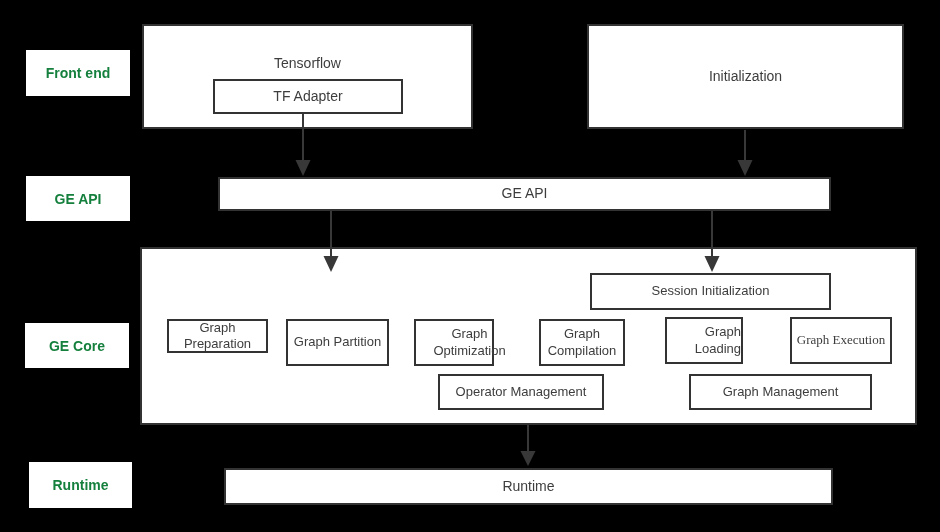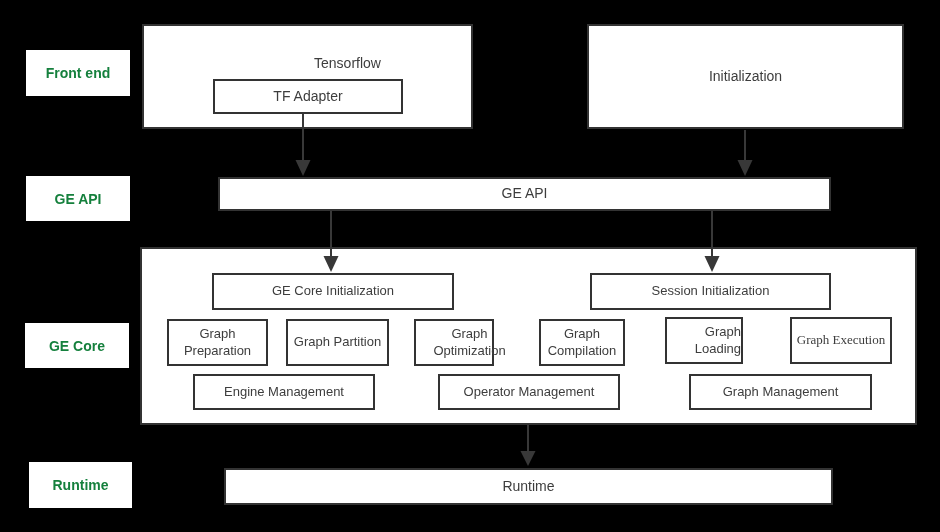--- a/index.html
+++ b/index.html
@@ -43,21 +43,20 @@
     justify-content: center;
     text-align: center;
     font-size: 14px;
     font-weight: bold;
   }
   .floating-title {
     position: absolute;
     color: #3d3d3d;
     text-align: center;
     font-size: 14px;
-    margin-left: 40px;
   }
   .fs14 { font-size: 14px; }
   .fs13 { font-size: 13px; }
   svg.arrow-layer {
     position: absolute;
     left: 0; top: 0;
     width: 940px; height: 532px;
     z-index: 5;
     pointer-events: none;
   }
@@ -75,32 +74,30 @@
   <div class="container-box" style="left:142px; top:24px; width:331px; height:105px;"></div>
   <div class="floating-title" style="left:144px; top:55px; width:327px; height:18px;">Tensorflow</div>
   <div class="box fs14" style="left:213px; top:79px; width:190px; height:35px;">TF Adapter</div>
 
   <div class="box fs14" style="left:587px; top:24px; width:317px; height:105px;">Initialization</div>
 
   <div class="box fs14" style="left:218px; top:177px; width:613px; height:34px;">GE API</div>
 
   <div class="container-box" style="left:140px; top:247px; width:777px; height:178px;"></div>
 
-  <div class="box fs13" style="left:212px; top:273px; width:242px; height:37px;">GE Core Initialization</div>
   <div class="box fs13" style="left:590px; top:273px; width:241px; height:37px;">Session Initialization</div>
 
-  <div class="box fs13" style="left:167px; top:319px; width:101px; height:47px;">Graph Preparation</div>
+  <div class="box fs13" style="left:167px; top:319px; width:101px; height:34px;">Graph Preparation</div>
   <div class="box fs13" style="left:286px; top:319px; width:103px; height:47px;">Graph Partition</div>
   <div class="box fs13" style="left:414px; top:319px; width:80px; height:47px;padding-left:31px;">Graph Optimization</div>
   <div class="box fs13" style="left:539px; top:319px; width:86px; height:47px;">Graph Compilation</div>
   <div class="box fs13" style="left:665px; top:317px; width:78px; height:47px;text-align:right;">Graph Loading</div>
   <div class="box fs13" style="left:790px; top:317px; width:102px; height:47px;font-family:Liberation Serif, serif;">Graph Execution</div>
 
-  <div class="box fs13" style="left:193px; top:374px; width:182px; height:36px;">Engine Management</div>
-  <div class="box fs13" style="left:438px; top:374px; width:182px; height:36px;">Operator Management</div>
+  <div class="box fs13" style="left:438px; top:374px; width:166px; height:36px;">Operator Management</div>
   <div class="box fs13" style="left:689px; top:374px; width:183px; height:36px;">Graph Management</div>
 
   <div class="box fs14" style="left:224px; top:468px; width:609px; height:37px;">Runtime</div>
 
   <svg class="arrow-layer" viewBox="0 0 940 532" xmlns="http://www.w3.org/2000/svg">
     <g stroke="#383838" fill="#383838">
       <line x1="303" y1="114" x2="303" y2="161" stroke-width="2"></line>
       <polygon points="295.5,160 310.5,160 303,176" stroke="none"></polygon>
     </g>
     <g stroke="#383838" fill="#383838">

